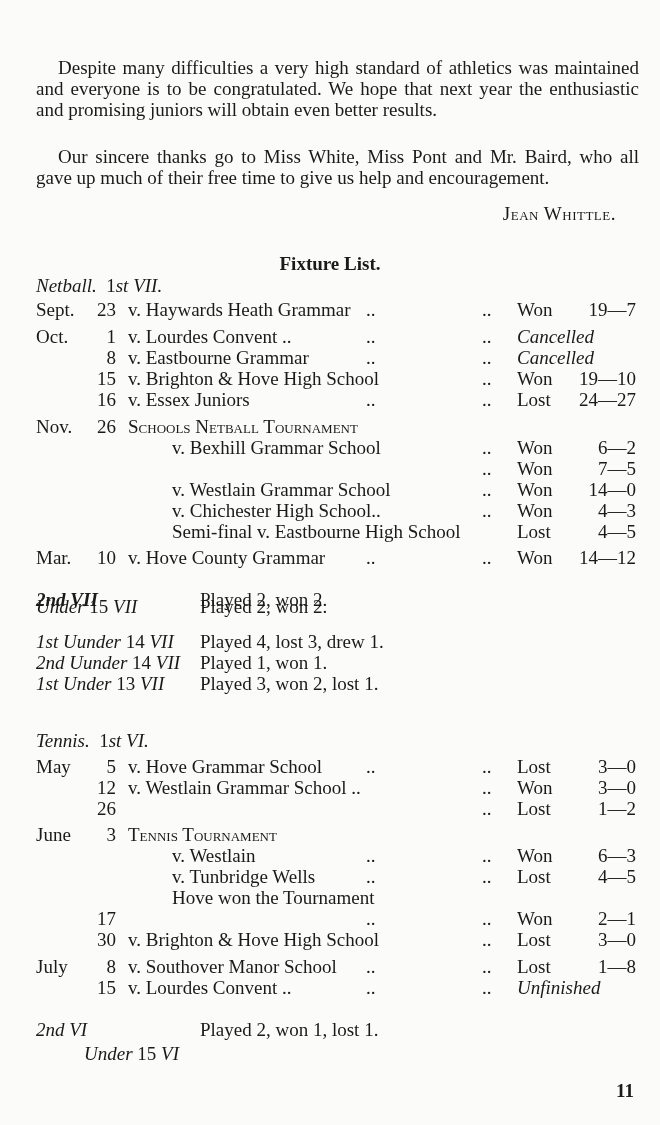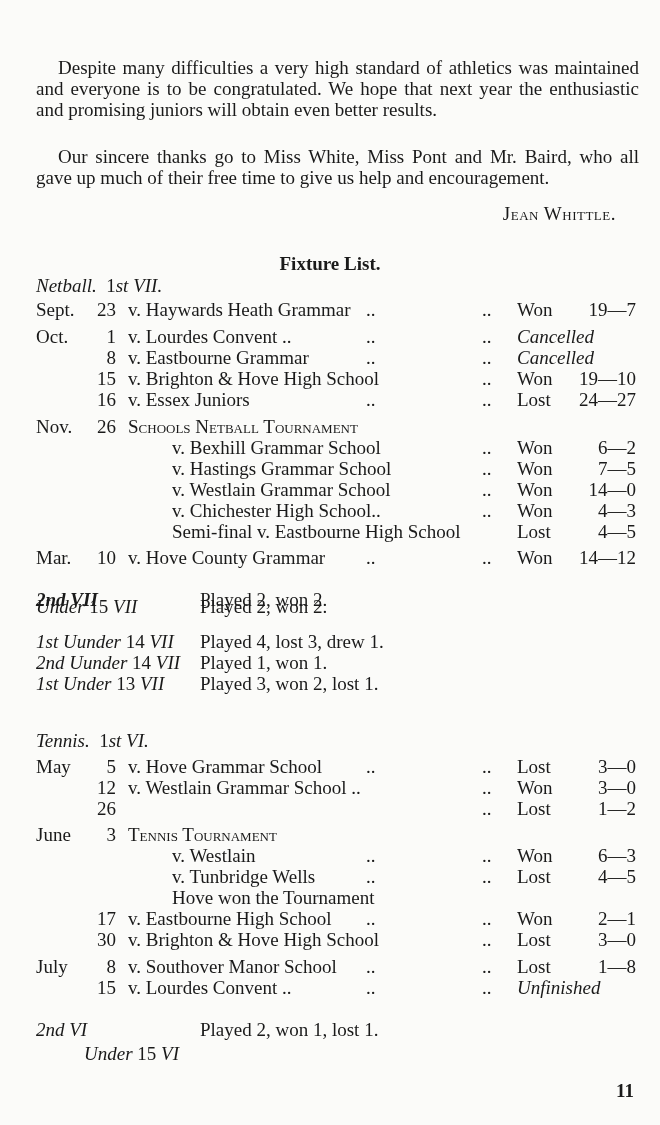--- a/index.html
+++ b/index.html
@@ -100,21 +100,20 @@
     <span class="month"></span>
     <span class="day"></span>
     <span class="opp2">v. Bexhill Grammar School</span>
     <span class="d2">..</span>
     <span class="res">Won</span>
     <span class="score">6—2</span>
   </div>
 <div class="line" style="top: 458px; width: 600px;">
     <span class="month"></span>
     <span class="day"></span>
-    <span class="opp2">v. Hastings Grammar School</span>
     <span class="d2">..</span>
     <span class="res">Won</span>
     <span class="score">7—5</span>
   </div>
 <div class="line" style="top: 479px; width: 600px;">
     <span class="month"></span>
     <span class="day"></span>
     <span class="opp2">v. Westlain Grammar School</span>
     <span class="d2">..</span>
     <span class="res">Won</span>
@@ -214,21 +213,20 @@
   </div>
 <div class="line" style="top: 887px; width: 600px;">
     <span class="month"></span>
     <span class="day"></span>
     <span class="opp2">Hove won the Tournament</span>
     <span class="res"></span>
   </div>
 <div class="line" style="top: 908px; width: 600px;">
     <span class="month"></span>
     <span class="day">17</span>
-    <span class="opp">v. Eastbourne High School</span>
     <span class="d1">..</span>
     <span class="d2">..</span>
     <span class="res">Won</span>
     <span class="score">2—1</span>
   </div>
 <div class="line" style="top: 929px; width: 600px;">
     <span class="month"></span>
     <span class="day">30</span>
     <span class="opp">v. Brighton &amp; Hove High School</span>
     <span class="d2">..</span>

